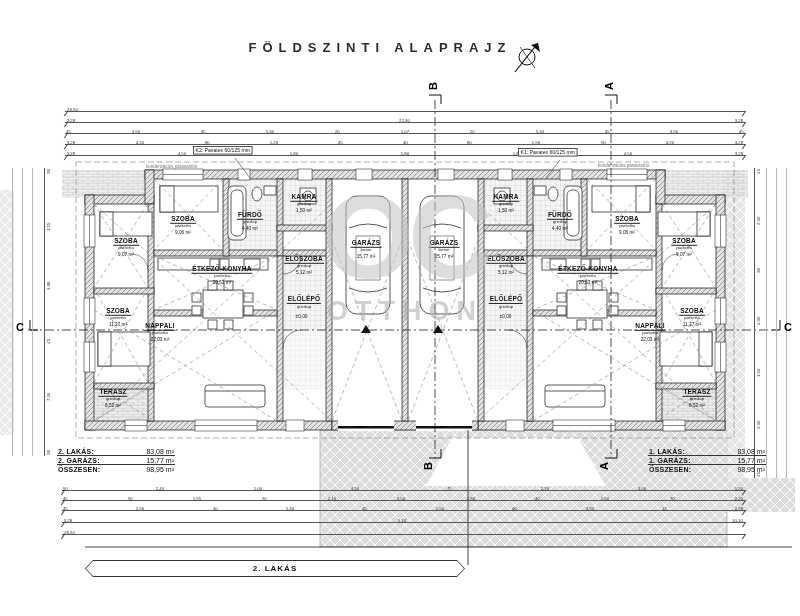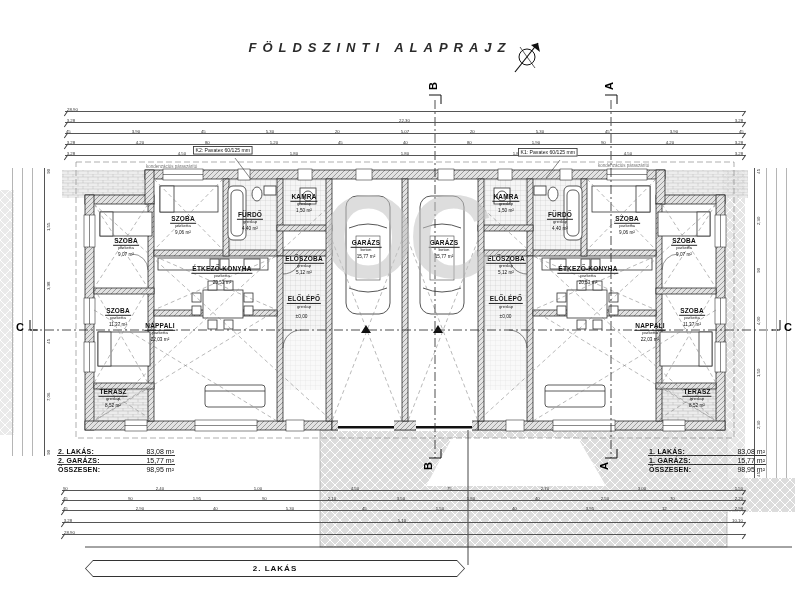--- a/index.html
+++ b/index.html
@@ -1,21 +1,21 @@
 <!DOCTYPE html>
 <html><head>
 <meta charset="utf-8">
 <style>
   html,body{margin:0;padding:0;background:#fff;}
   .canvas{position:relative;width:800px;height:616px;background:#fff;overflow:hidden;
           font-family:"Liberation Sans",sans-serif;color:#111;}
   svg{position:absolute;left:0;top:0;}
   
   .title{position:absolute;left:160px;top:40px;width:440px;text-align:center;
-         font-size:13px;font-weight:bold;letter-spacing:6px;color:#2b2b2b;font-style:italic;}
+         font-size:13px;font-weight:bold;letter-spacing:6px;color:#2b2b2b;}
   
   .roomlabel{position:absolute;transform:translate(-50%,-50%);text-align:center;line-height:1.05;pointer-events:none;}
   .roomlabel .rn{font-size:6.5px;font-weight:bold;letter-spacing:.2px;border-bottom:.5px solid #222;padding:0 1px;}
   .roomlabel .rf{font-size:6px;transform:scale(.72);transform-origin:center top;color:#222;}
   .roomlabel .ra{font-size:6px;transform:scale(.78);transform-origin:center top;color:#111;}
   
   .dimrow{position:absolute;height:9px;border-bottom:.75px solid #555;display:flex;
           justify-content:space-between;align-items:flex-end;}
   .dimrow span{font-size:6px;line-height:1;transform:scale(.72);transform-origin:center bottom;color:#333;position:relative;top:.5px;}
   .dimrow::before,.dimrow::after{content:"";position:absolute;bottom:-3px;width:6px;border-top:.75px solid #444;transform:rotate(-55deg);}
@@ -326,20 +326,21 @@
     <line x1="-12" y1="15" x2="11" y2="-14" stroke-width="1.2"></line>
     <polygon points="11,-14 4,-12 13,-5" fill="#111" stroke="none"></polygon>
     <line x1="-7" y1="-10" x2="8" y2="11" stroke-width=".7"></line>
   </g>
 </svg>
 
   <div class="title">FÖLDSZINTI ALAPRAJZ</div>
 
   <div class="wm">
     <div class="wlogo">OC</div>
+    <div class="wl">OTTHON</div>
   </div>
 
   <div id="room-labels">
       <div class="roomlabel" style="left: 183px; top: 226px;">
         <div class="rn">SZOBA</div>
         <div class="rf">parketta</div>
         <div class="ra">9,06 m²</div>
       </div>
       <div class="roomlabel" style="left: 250px; top: 222px;">
         <div class="rn">FÜRDŐ</div>

